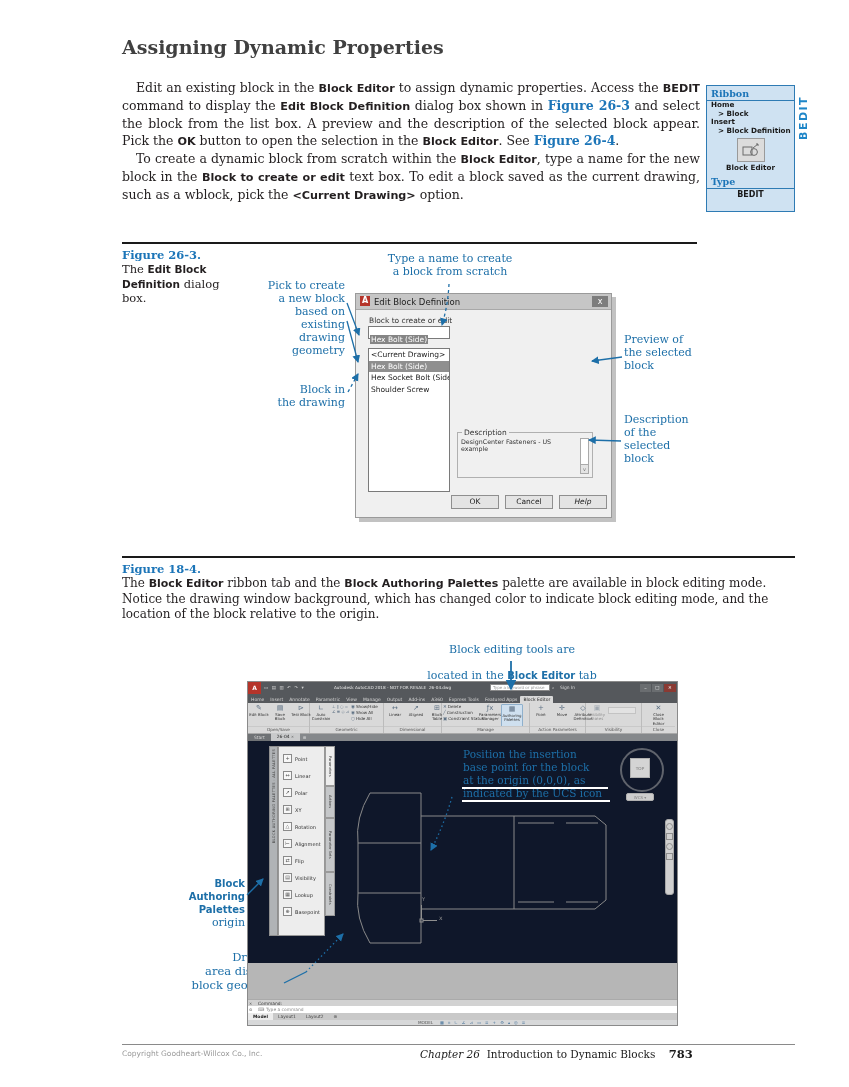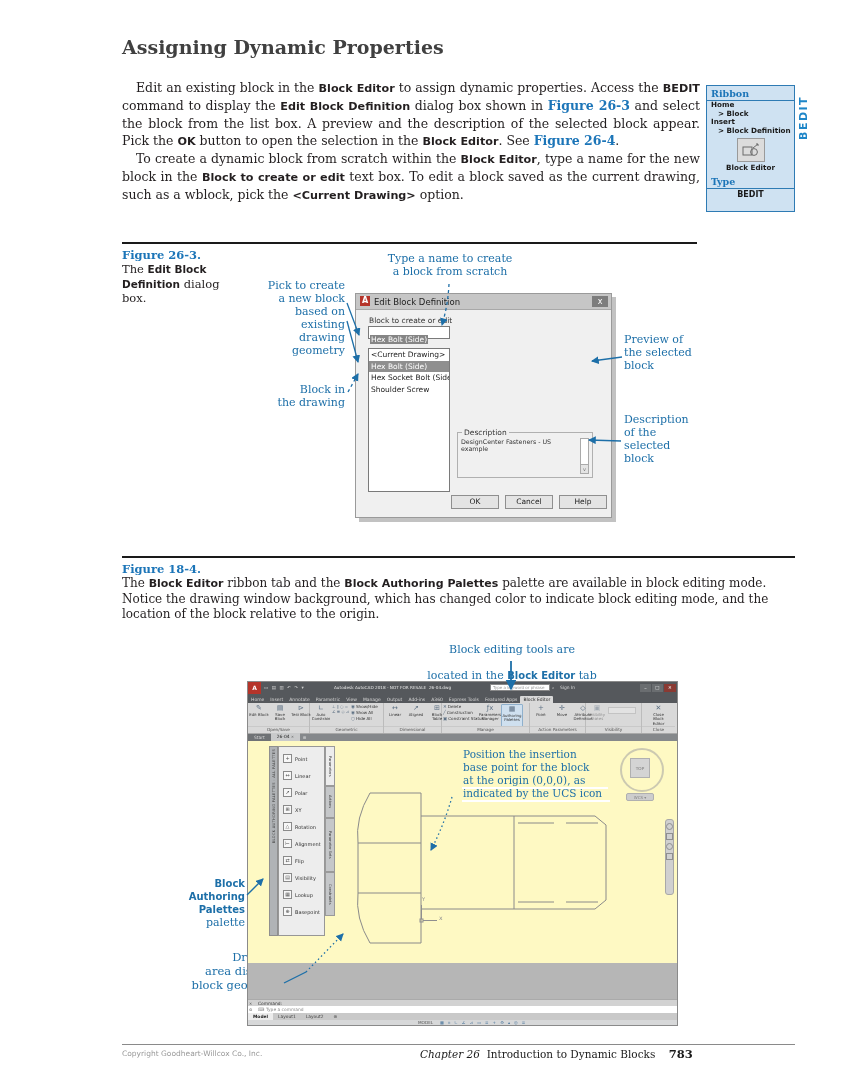--- a/index.html
+++ b/index.html
@@ -41,21 +41,21 @@
   .rpl{position:absolute;bottom:0;left:0;right:0;font-size:4.2px;color:#555;text-align:center;line-height:6px;border-top:1px solid #c9c9c9;white-space:nowrap;overflow:hidden;}
   .rpb{position:absolute;top:1px;left:1px;right:1px;height:23px;display:flex;gap:1px;}
   .rbL{display:flex;flex-direction:column;align-items:center;width:20px;flex:none;}
   .rbL .rbi{font-size:7px;color:#5e7184;line-height:9px;}
   .rbL .rbl{font-size:3.9px;color:#333;text-align:center;line-height:4.4px;}
   .rcol{display:flex;flex-direction:column;gap:1px;}
   .rbS{display:flex;align-items:center;gap:1px;font-size:4.1px;color:#333;white-space:nowrap;}
   .rbS .rbi{font-size:4.5px;color:#5e7184;}
   .ftabs{position:absolute;left:0;top:52px;width:429px;height:7px;background:#85888b;display:flex;align-items:flex-end;}
   .ftab{font-size:4.4px;padding:0 6px;line-height:7px;}
-  .draw{position:absolute;left:0;top:59px;width:429px;height:222px;background:#fef9c3;overflow:hidden;}
+  .draw{position:absolute;left:0;top:59px;width:429px;height:222px;background:#0f172a;overflow:hidden;}
   .cmd1{position:absolute;left:0;top:317px;width:429px;height:7px;background:#d2d2d2;font-size:4.4px;color:#333;line-height:7px;border-top:1px solid #aaa;box-sizing:border-box;}
   .cmd2{position:absolute;left:0;top:324px;width:429px;height:7px;background:#fff;font-size:4.4px;color:#8a8a8a;line-height:7px;}
   .ltabs{position:absolute;left:0;top:331px;width:429px;height:7px;background:#c9c9c9;display:flex;font-size:4.4px;color:#444;}
   .ltab{padding:0 5px;line-height:7px;}
   .sbar{position:absolute;left:0;top:338px;width:429px;height:5px;background:#d7d8d9;font-size:4.2px;color:#49759c;line-height:5px;}
   
   .pal{position:absolute;left:21px;top:5px;width:64px;height:190px;}
   .pal-strip{position:absolute;left:0;top:0;width:9px;height:190px;background:#b0b3b6;border:1px solid #8f8f8f;box-sizing:border-box;overflow:hidden;}
   .pal-strip span{display:block;writing-mode:vertical-rl;transform:rotate(180deg);font-size:3.6px;color:#444;letter-spacing:.3px;margin:2px auto 0;white-space:nowrap;}
   .pal-body{position:absolute;left:9px;top:0;width:47px;height:190px;background:#ededed;border:1px solid #979797;box-sizing:border-box;padding-top:3px;}
@@ -141,38 +141,38 @@
     </div>
     <div class="grp" style="left:101px;top:138px;width:134px;height:44px;">
       <span class="grp-lab">Description</span>
       <div style="position:absolute;left:3px;top:5px;width:112px;font-size:6.3px;color:#333;">DesignCenter Fasteners - US example</div>
       <div style="position:absolute;right:3px;top:5px;width:9px;bottom:3px;background:#fff;border:1px solid #aaa;box-sizing:border-box;">
         <div style="position:absolute;bottom:0;left:0;right:0;height:8px;background:#e4e4e4;border-top:1px solid #aaa;font-size:5px;color:#777;text-align:center;line-height:8px;">v</div>
       </div>
     </div>
     <div class="btn" style="left:95px;top:201px;">OK</div>
     <div class="btn" style="left:149px;top:201px;">Cancel</div>
-    <div class="btn" style="left:203px;top:201px;">Help</div>
+    <div class="btn" style="left:203px;top:201px;font-style:italic;">Help</div>
   </div>
 
   <div class="rule" style="left:122px;top:556px;width:673px;"></div>
   <div class="figlabel" style="left:122px;top:562px;">Figure 18-4.</div>
   <div class="abs ser" style="left:122px;top:576px;width:666px;font-size:12px;line-height:15.5px;">
     <span>The </span><span class="san" style="font-weight:bold;font-size:11px;">Block Editor</span><span> ribbon tab and the </span><span class="san" style="font-weight:bold;font-size:11px;">Block Authoring Palettes</span><span> palette are available in block editing mode. Notice the drawing window background, which has changed color to indicate block editing mode, and the location of the block relative to the origin.</span>
   </div>
 
   <div class="co" style="left:392px;top:630px;width:240px;text-align:center;">
     <span>Block editing tools are</span><br>
     <span>located in the </span><span class="cob">Block Editor</span><span> tab</span>
   </div>
   <div class="co" style="left:150px;top:864px;width:95px;text-align:right;">
     <span class="cob" style="white-space:pre-line;">Block
 Authoring
 Palettes</span>
-    <span style="display:block;">palette</span>
+    <span style="display:block;">origin</span>
   </div>
   <div class="co" style="left:110px;top:950px;width:172px;text-align:right;font-size:11.5px;line-height:14px;">Drawing
 area displays
 block geometry</div>
 
   <div class="shot">
 
     <div class="ttl">
       <span style="position:absolute;left:0;top:0;width:13px;height:12px;background:#b5342a;color:#fff;font-size:6px;font-weight:bold;text-align:center;line-height:12px;">A</span>
       <span style="position:absolute;left:16px;top:3px;font-size:4.5px;color:#cfcfcf;letter-spacing:1px;"><span>▭</span> <span>▤</span> <span>▥</span> <span>↶</span> <span>↷</span> <span>▾</span></span>

